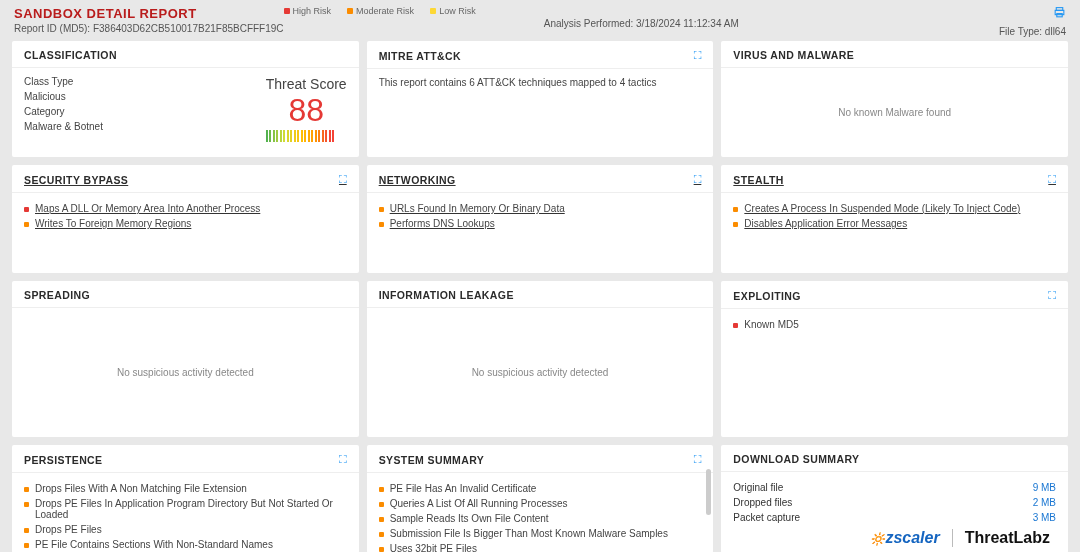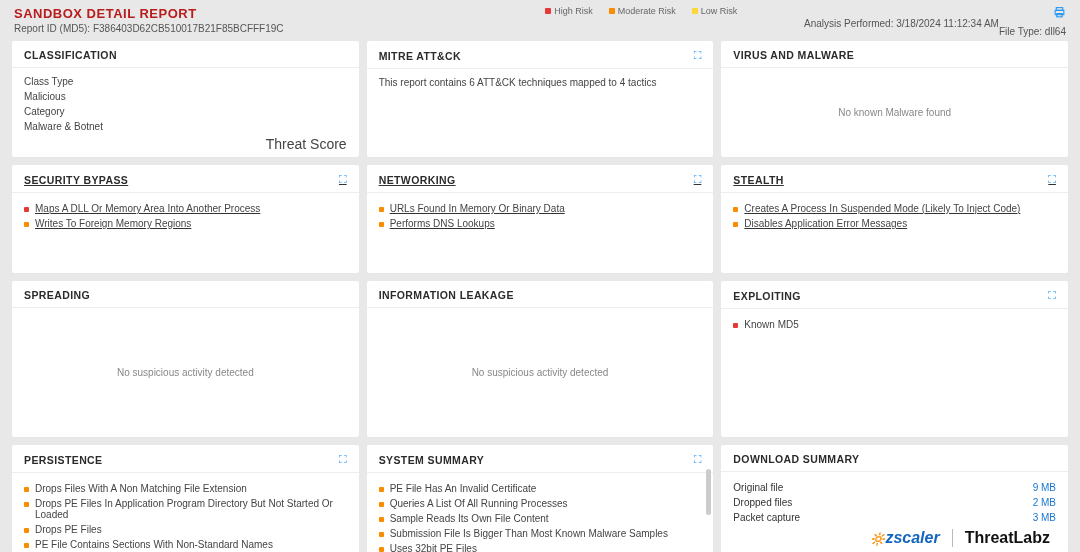--- a/index.html
+++ b/index.html
@@ -30,35 +30,33 @@
     font-size: 10px;
     color: #555;
     margin-top: 2px;
   }
   .header-center {
     text-align: center;
     flex: 1;
   }
   .legend {
     display: flex;
-    justify-content: center;
     gap: 16px;
     font-size: 9px;
     color: #666;
   }
   .legend span { display: inline-flex; align-items: center; gap: 3px; }
   .dot { width: 6px; height: 6px; display: inline-block; border-radius: 1px; }
   .dot.red { background: #e53935; }
   .dot.orange { background: #fb8c00; }
   .dot.yellow { background: #fdd835; }
   .analysis-line {
     font-size: 10px;
     color: #555;
     margin-top: 2px;
-    text-align: right;
   }
   .header-right {
     text-align: right;
     font-size: 10px;
     color: #555;
     display: flex;
     flex-direction: column;
     align-items: flex-end;
     gap: 4px;
   }
@@ -106,21 +104,21 @@
     font-size: 10px;
     color: #444;
     overflow: hidden;
   }
   .card-body.center {
     display: flex;
     align-items: center;
     justify-content: center;
     color: #888;
   }
-  .class-block { display: flex; justify-content: space-between; flex-direction: column; }
+  .class-block { display: flex; justify-content: space-between; }
   .class-left div { margin-bottom: 4px; font-size: 10px; color:#444;}
   .threat-label { font-size: 14px; color: #444; text-align: right; }
   .threat-score {
     font-size: 32px;
     color: #e53935;
     font-weight: 500;
     text-align: center;
     line-height: 1;
     margin-top: 2px;
   }

